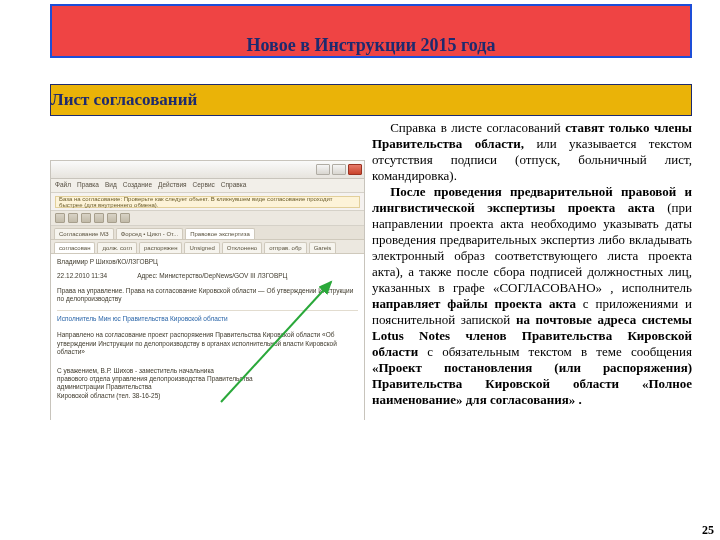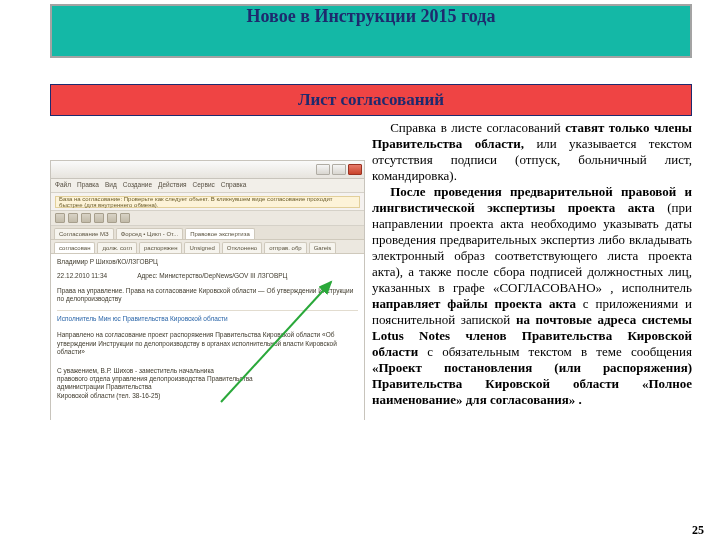--- a/index.html
+++ b/index.html
@@ -10,42 +10,42 @@
     font-family: "Times New Roman", Georgia, serif;
     position: relative;
     overflow: hidden;
   }
   .title-box {
     position: absolute;
     top: 4px;
     left: 50px;
     right: 28px;
     height: 54px;
-    border: 2px solid #a3a3a3;
-    background: #14b8a6;
+    border: 2px solid #1d4ed8;
+    background: #ef4444;
     display: flex;
-    align-items: flex-start;
+    align-items: flex-end;
     justify-content: center;
   }
   .title-text {
     color: #1e2a6e;
     font-weight: bold;
     font-size: 18px;
   }
   .subtitle-box {
     position: absolute;
     top: 84px;
     left: 50px;
     right: 28px;
     height: 32px;
     border: 1px solid #1e2a6e;
-    background: #ef4444;
+    background: #eab308;
     display: flex;
     align-items: center;
-    justify-content: center;
+    justify-content: flex-start;
   }
   .subtitle-text {
     color: #1e2a6e;
     font-weight: bold;
     font-size: 17px;
   }
   .content-area {
     position: absolute;
     top: 120px;
     left: 50px;
@@ -162,21 +162,21 @@
     color: #000;
     text-align: justify;
     text-justify: inter-word;
     hyphens: manual;
     overflow: hidden;
   }
   .body-text p { text-indent: 1.4em; margin: 0; }
   .body-text b { font-weight: bold; }
   .page-num {
     position: absolute;
-    right: 16px;
+    right: 6px;
     bottom: 2px;
     font: bold 12px "Times New Roman", serif;
     color: #000;
   }
 </style>
 </head>
 <body>
 
 <div class="title-box">
   <div class="title-text">Новое в Инструкции 2015 года</div>

